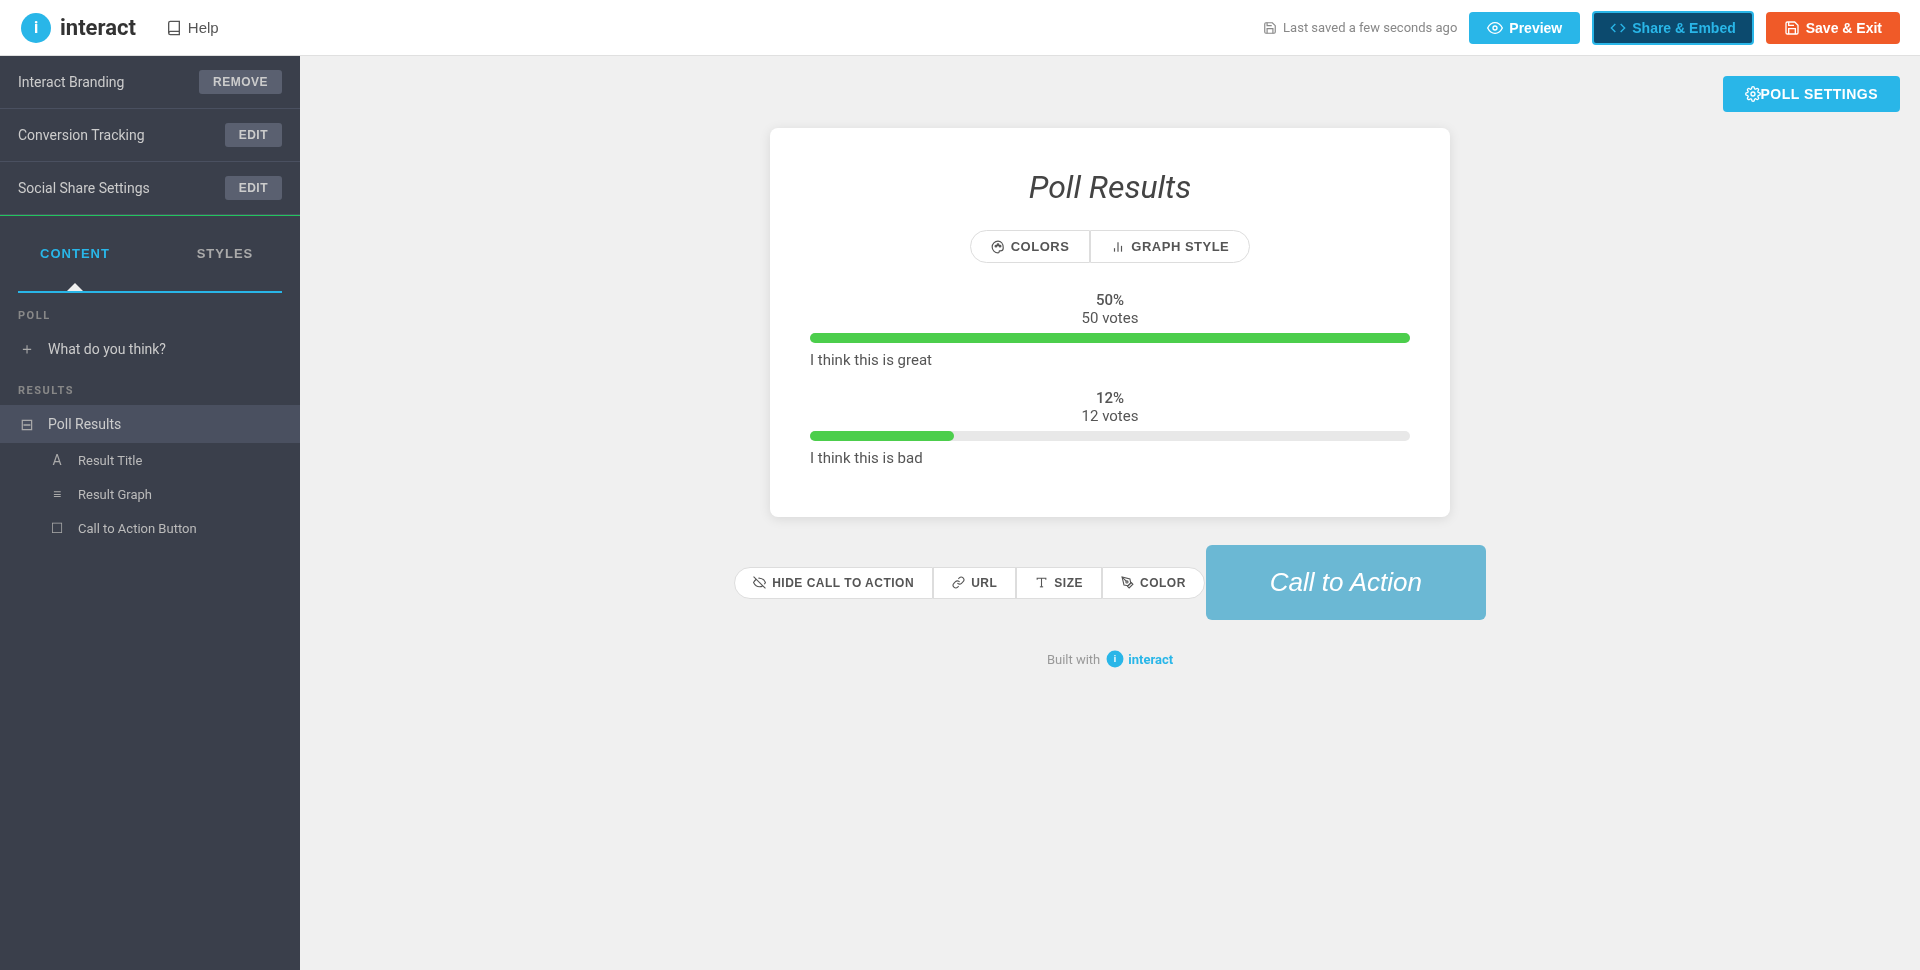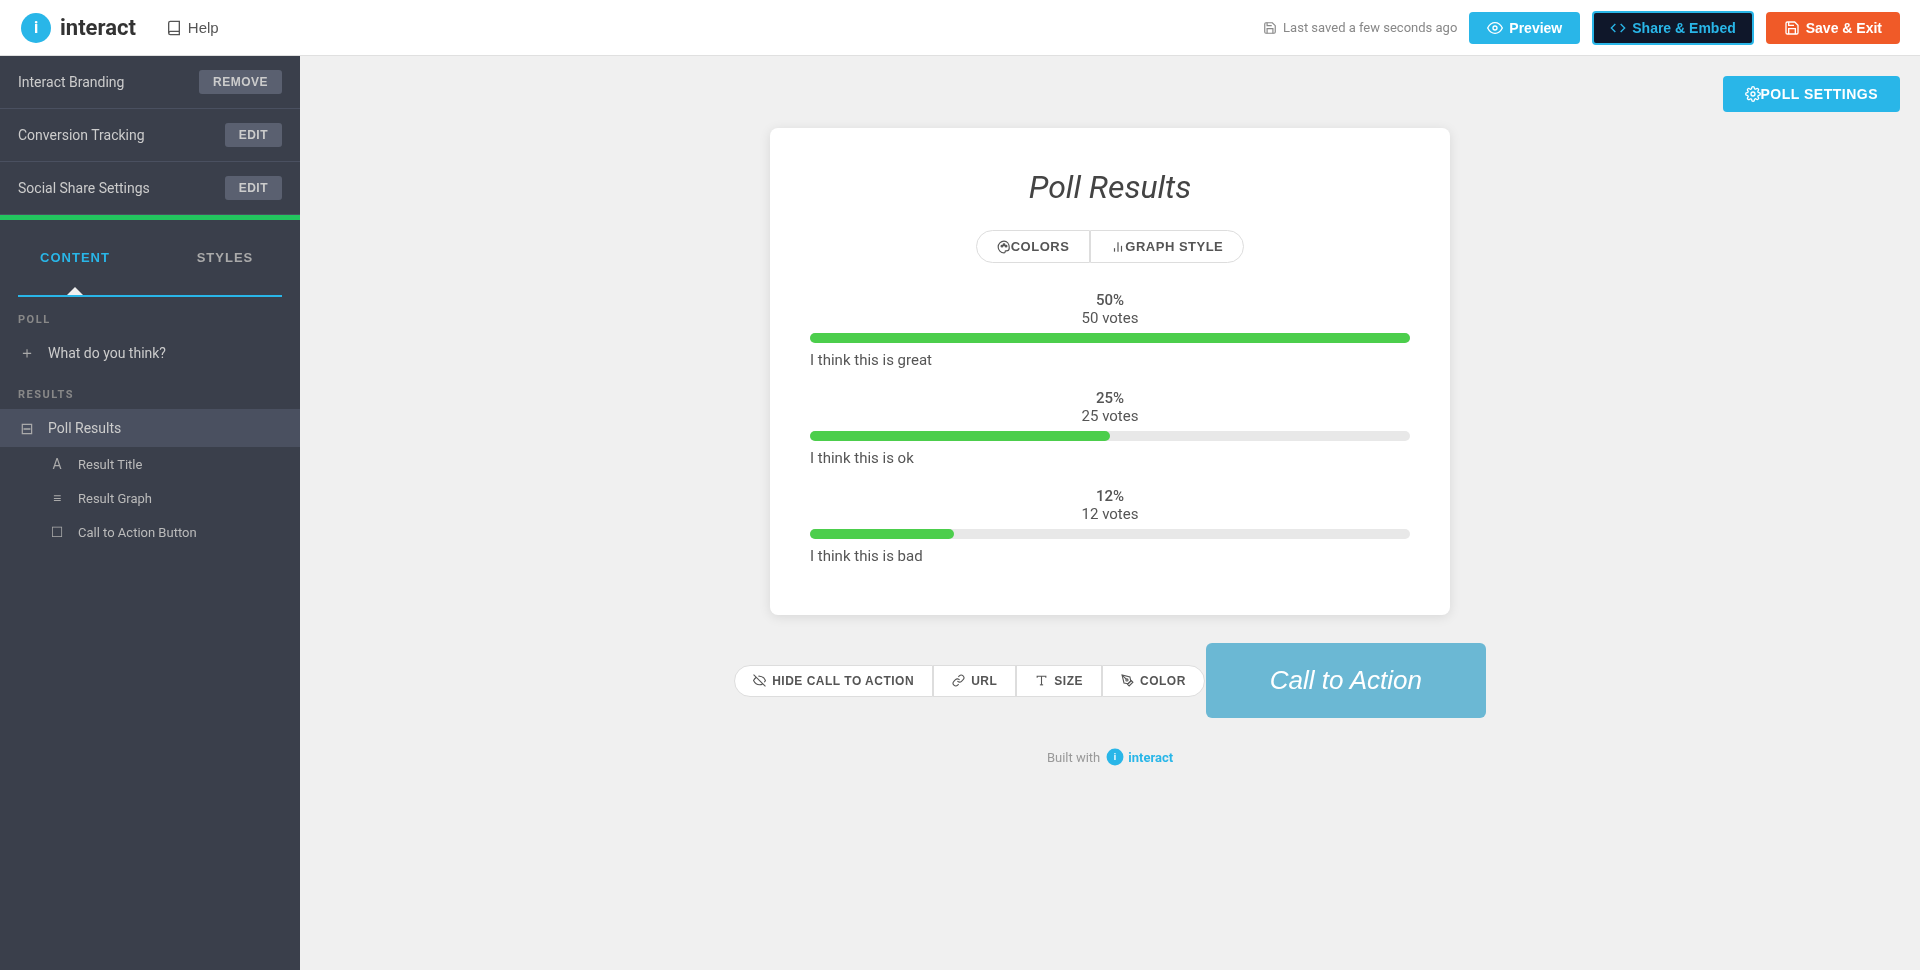--- a/index.html
+++ b/index.html
@@ -18,39 +18,39 @@
     .help-btn { display: flex; align-items: center; gap: 6px; color: #555; font-size: 15px; cursor: pointer; background: none; border: none; }
     .top-nav-right { display: flex; align-items: center; gap: 12px; }
     .save-status { display: flex; align-items: center; gap: 6px; color: #888; font-size: 13px; }
     .btn-preview {
       display: flex; align-items: center; gap: 6px;
       background: #29b6e8; color: #fff; border: none; border-radius: 4px;
       padding: 8px 18px; font-size: 14px; font-weight: 600; cursor: pointer;
     }
     .btn-share {
       display: flex; align-items: center; gap: 6px;
-      background: #0f172a; color: #29b6e8; border: 2px solid #29b6e8; border-radius: 4px;
+      background: #0c4a6e; color: #29b6e8; border: 2px solid #29b6e8; border-radius: 4px;
       padding: 7px 16px; font-size: 14px; font-weight: 600; cursor: pointer;
     }
     .btn-save {
       display: flex; align-items: center; gap: 6px;
       background: #f05a28; color: #fff; border: none; border-radius: 4px;
       padding: 8px 18px; font-size: 14px; font-weight: 600; cursor: pointer;
     }
 
     
     .main-layout { display: flex; flex: 1; overflow: hidden; }
 
     
     .sidebar {
       width: 300px; background: #3a3f4b; flex-shrink: 0;
       display: flex; flex-direction: column; overflow-y: auto;
     }
     .sidebar-header-section {
-      background: #3a3f4b; border-bottom: 5px solid #22c55e;
+      background: #3a3f4b; border-bottom: 1px solid #22c55e;
     }
     .branding-row {
       display: flex; align-items: center; justify-content: space-between;
       padding: 14px 18px; border-bottom: 1px solid #4a5060;
     }
     .branding-label { color: #ccc; font-size: 14px; }
     .btn-remove {
       background: #5a6070; color: #ccc; border: none; border-radius: 3px;
       padding: 5px 14px; font-size: 12px; font-weight: 600; cursor: pointer;
       letter-spacing: 0.5px;
@@ -117,21 +117,21 @@
       width: 680px; padding: 40px 40px 30px;
     }
     .poll-title {
       text-align: center; font-size: 32px; font-style: italic; color: #444; margin-bottom: 24px;
       font-weight: 400;
     }
 
     
     .poll-sub-tabs { display: flex; justify-content: center; gap: 0; margin-bottom: 28px; }
     .poll-sub-tab {
-      display: flex; align-items: center; 
+      display: flex; align-items: center; gap: 6px;
       padding: 8px 20px; border: 1px solid #ddd; background: #fff;
       font-size: 13px; font-weight: 600; color: #555; cursor: pointer;
       letter-spacing: 0.5px;
     }
     .poll-sub-tab:first-child { border-radius: 20px 0 0 20px; }
     .poll-sub-tab:last-child { border-radius: 0 20px 20px 0; }
 
     
     .poll-result-item { margin-bottom: 20px; }
     .poll-result-header { display: flex; justify-content: space-between; align-items: center; margin-bottom: 6px; flex-direction: column; }
@@ -305,30 +305,20 @@
           <div class="poll-result-header">
             <span class="poll-result-pct">50%</span>
             <span class="poll-result-votes"><span>50</span> <span>votes</span></span>
           </div>
           <div class="poll-bar-bg">
             <div class="poll-bar" style="width: 100%;"></div>
           </div>
           <div class="poll-result-label">I think this is great</div>
         </div>
 
-        <div class="poll-result-item">
-          <div class="poll-result-header">
-            <span class="poll-result-pct">25%</span>
-            <span class="poll-result-votes"><span>25</span> <span>votes</span></span>
-          </div>
-          <div class="poll-bar-bg">
-            <div class="poll-bar" style="width: 50%;"></div>
-          </div>
-          <div class="poll-result-label">I think this is ok</div>
-        </div>
 
         <div class="poll-result-item">
           <div class="poll-result-header">
             <span class="poll-result-pct">12%</span>
             <span class="poll-result-votes"><span>12</span> <span>votes</span></span>
           </div>
           <div class="poll-bar-bg">
             <div class="poll-bar" style="width: 24%;"></div>
           </div>
           <div class="poll-result-label">I think this is bad</div>

